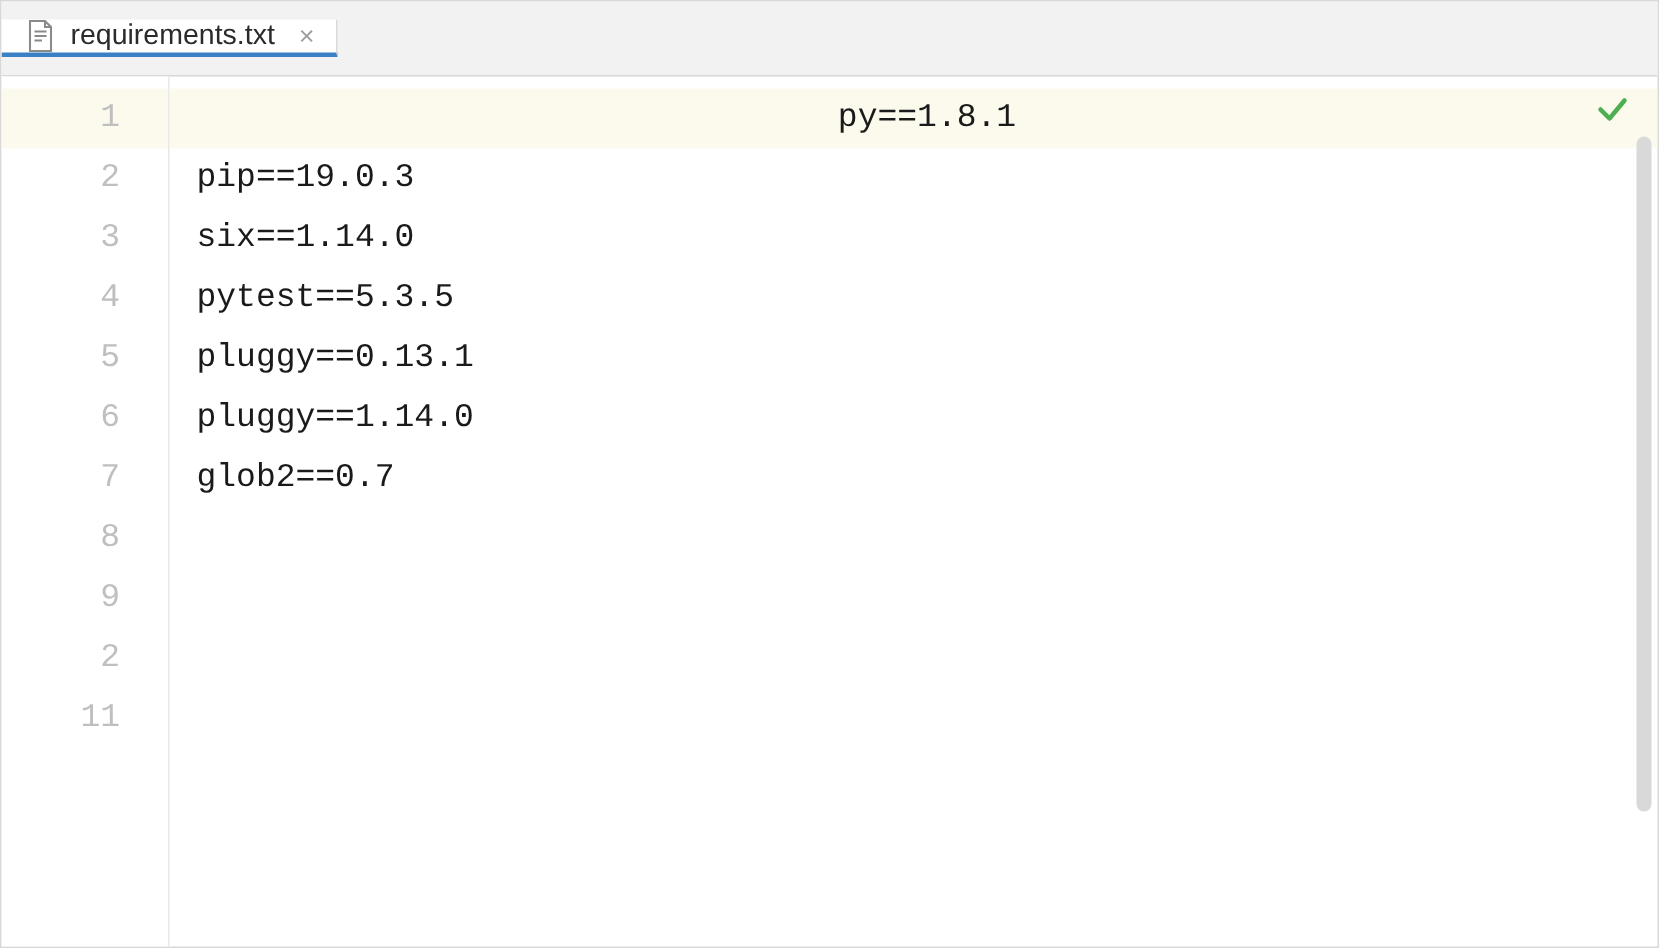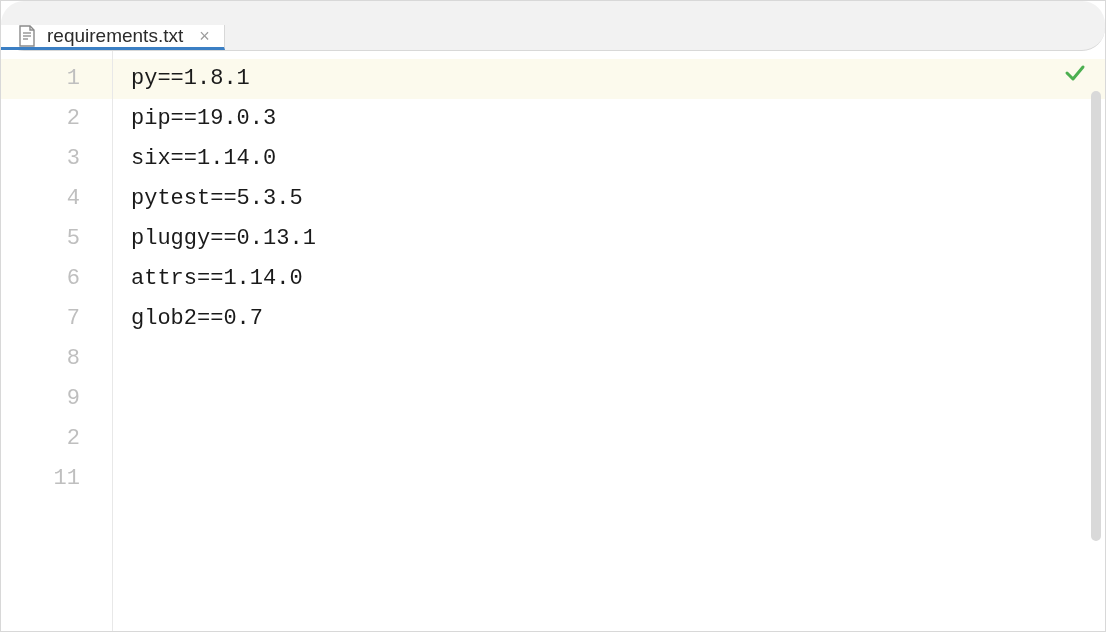--- a/index.html
+++ b/index.html
@@ -13,22 +13,21 @@
       width: 1106px;
       height: 632px;
       overflow: hidden;
       border: 1px solid #d8d8d8;
     }
     .tab-bar {
       height: 50px;
       background: #f2f2f2;
       border-bottom: 1px solid #d8d8d8;
       display: flex;
-      align-items: flex-end;
-      border-radius: 23px;
+      align-items: center;
     }
     .tab {
       display: flex;
       align-items: center;
       padding: 0 14px 0 16px;
       background: #fff;
       border-right: 1px solid #d8d8d8;
       border-bottom: 3px solid #3b7fc4;
       gap: 10px;
       cursor: pointer;
@@ -82,20 +81,21 @@
       overflow: hidden;
     }
     .code-line {
       height: 40px;
       line-height: 40px;
       padding-left: 18px;
       white-space: pre;
     }
     .code-line.current {
       background: #fcfaed;
+      text-align: center;
     }
     .status-icon {
       position: absolute;
       top: 10px;
       right: 18px;
       color: #4caf50;
       z-index: 5;
     }
     .status-icon svg {
       display: block;
@@ -148,16 +148,16 @@
       <svg width="24" height="24" viewBox="0 0 24 24">
         <path d="M4 12 L10 18 L20 6" fill="none" stroke="#4caf50" stroke-width="3" stroke-linecap="round" stroke-linejoin="round"></path>
       </svg>
     </div>
     <div class="scrollbar-track"></div>
   <div class="code-line current">py==1.8.1</div>
       <div class="code-line">pip==19.0.3</div>
       <div class="code-line">six==1.14.0</div>
       <div class="code-line">pytest==5.3.5</div>
       <div class="code-line">pluggy==0.13.1</div>
-      <div class="code-line">attrs==1.14.0</div>
+      <div class="code-line">pluggy==1.14.0</div>
       <div class="code-line">glob2==0.7</div>
     </div>
 </div>
 
 </body></html>

